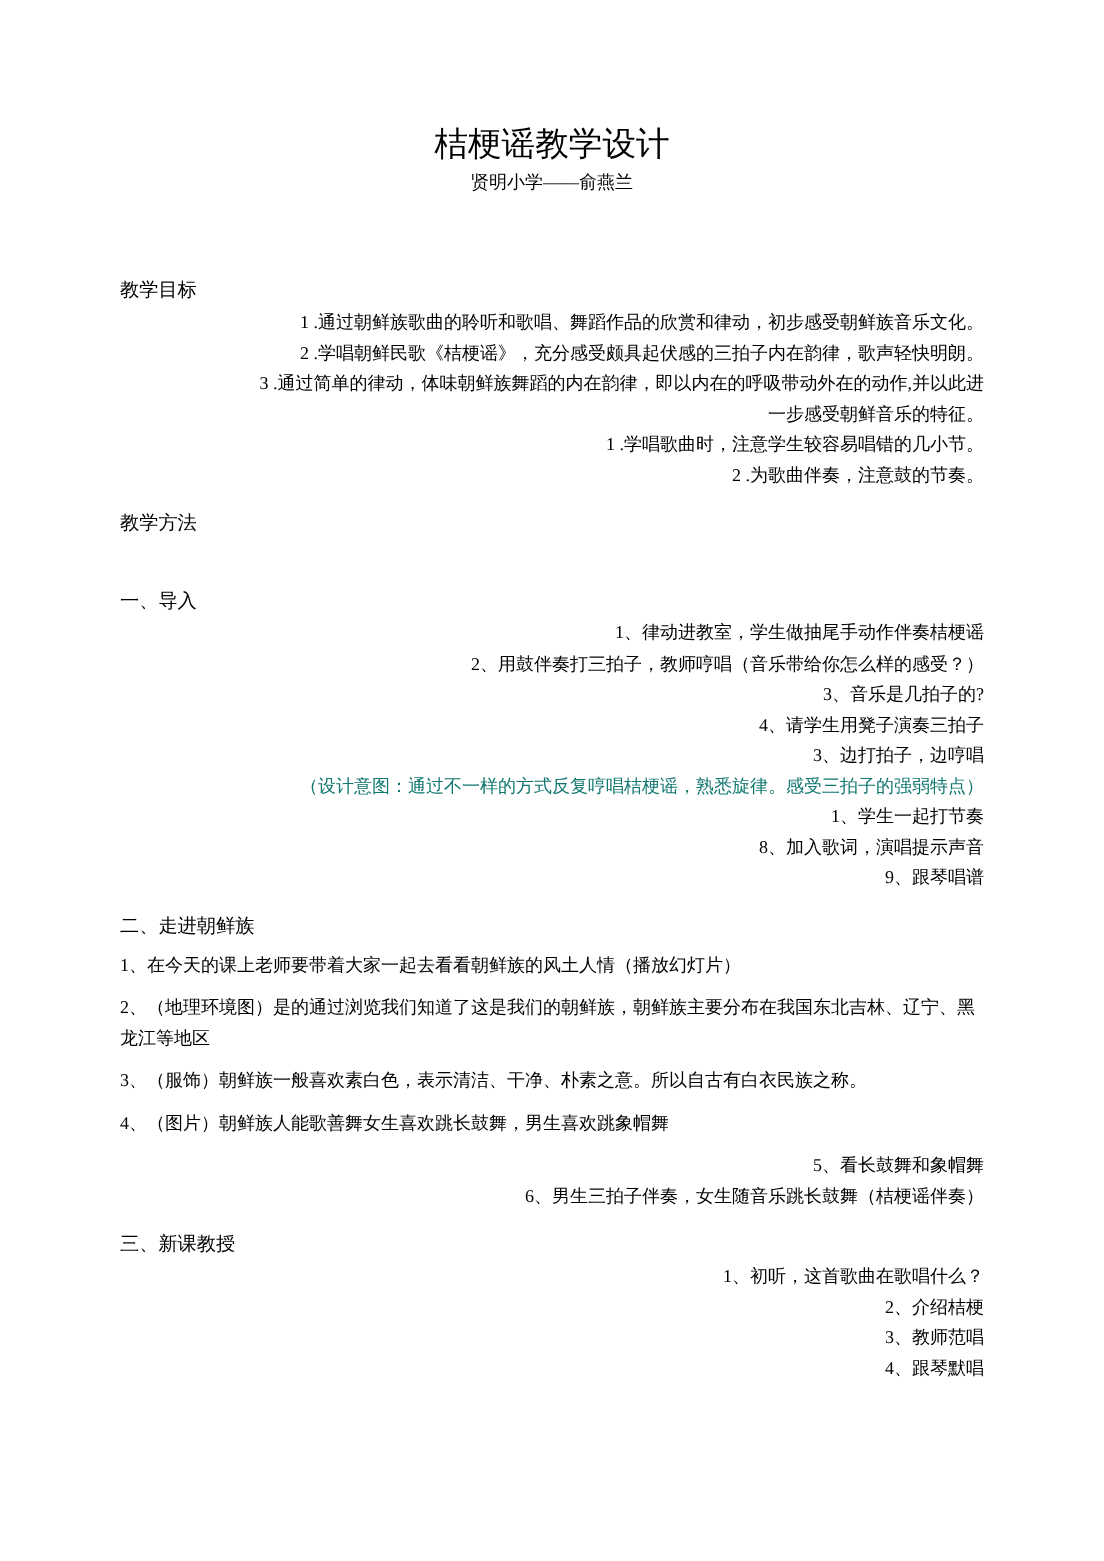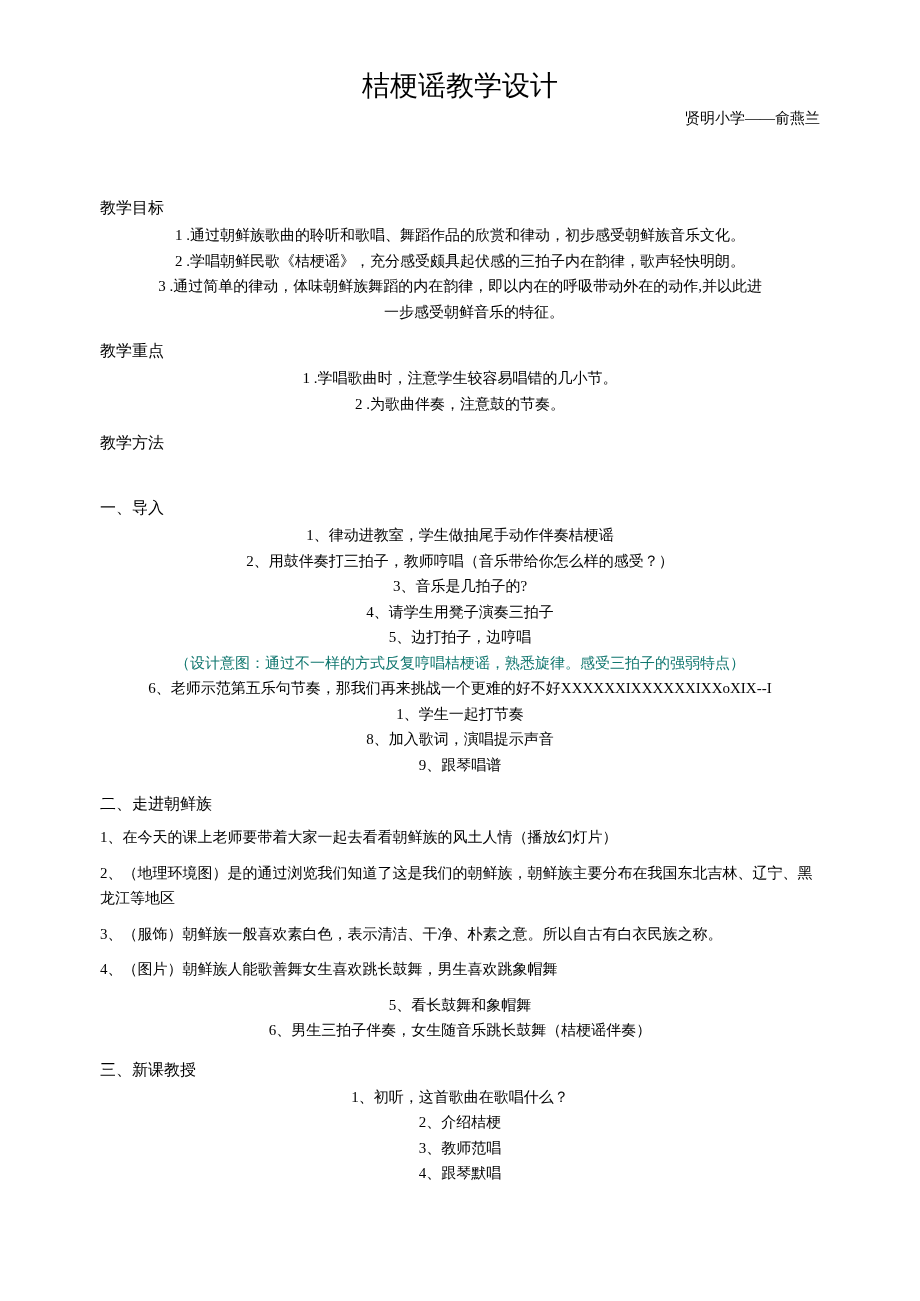--- a/index.html
+++ b/index.html
@@ -4,42 +4,42 @@
 <style>
   body {
     margin: 0;
     padding: 0;
     background: #ffffff;
     font-family: "SimSun", "宋体", serif;
     color: #000000;
     width: 920px;
   }
   .page {
-    padding: 67px 100px 60px 100px;
+    padding: 101px 100px 60px 100px;
   }
   .title {
     text-align: center;
     font-size: 28px;
     font-weight: normal;
     margin-bottom: 4px;
   }
   .subtitle {
-    text-align: right;
+    text-align: center;
     font-size: 15px;
     margin-bottom: 70px;
   }
   .section-head {
     font-size: 16px;
     margin-top: 16px;
     margin-bottom: 4px;
   }
   .line {
     font-size: 15px;
     line-height: 1.7;
-    text-align: center;
+    text-align: right;
   }
   .indent {
     padding-left: 28px;
   }
   .red {
     color: #0f766e;
   }
   .spacer {
     height: 24px;
   }
@@ -57,36 +57,34 @@
 
   <div class="title">桔梗谣教学设计</div>
   <div class="subtitle">贤明小学——俞燕兰</div>
 
   <div class="section-head">教学目标</div>
   <div class="line">1 .通过朝鲜族歌曲的聆听和歌唱、舞蹈作品的欣赏和律动，初步感受朝鲜族音乐文化。</div>
   <div class="line">2 .学唱朝鲜民歌《桔梗谣》，充分感受颇具起伏感的三拍子内在韵律，歌声轻快明朗。</div>
   <div class="line">3 .通过简单的律动，体味朝鲜族舞蹈的内在韵律，即以内在的呼吸带动外在的动作,并以此进</div>
   <div class="line indent">一步感受朝鲜音乐的特征。</div>
 
-  <div class="section-head">教学重点</div>
   <div class="line">1 .学唱歌曲时，注意学生较容易唱错的几小节。</div>
   <div class="line">2 .为歌曲伴奏，注意鼓的节奏。</div>
 
   <div class="section-head">教学方法</div>
 
   <div class="spacer"></div>
 
   <div class="section-head">一、导入</div>
   <div class="line">1、律动进教室，学生做抽尾手动作伴奏桔梗谣</div>
   <div class="line">2、用鼓伴奏打三拍子，教师哼唱（音乐带给你怎么样的感受？）</div>
   <div class="line">3、音乐是几拍子的?</div>
   <div class="line">4、请学生用凳子演奏三拍子</div>
-  <div class="line">5、边打拍子，边哼唱</div>
+  <div class="line">3、边打拍子，边哼唱</div>
   <div class="line red">（设计意图：通过不一样的方式反复哼唱桔梗谣，熟悉旋律。感受三拍子的强弱特点）</div>
-  <div class="line">6、老师示范第五乐句节奏，那我们再来挑战一个更难的好不好XXXXXXIXXXXXXIXXoXIX--I</div>
   <div class="line">1、学生一起打节奏</div>
   <div class="line">8、加入歌词，演唱提示声音</div>
   <div class="line">9、跟琴唱谱</div>
 
   <div class="section-head">二、走进朝鲜族</div>
   <div class="para">1、在今天的课上老师要带着大家一起去看看朝鲜族的风土人情（播放幻灯片）</div>
   <div class="para">2、（地理环境图）是的通过浏览我们知道了这是我们的朝鲜族，朝鲜族主要分布在我国东北吉林、辽宁、黑龙江等地区</div>
   <div class="para">3、（服饰）朝鲜族一般喜欢素白色，表示清洁、干净、朴素之意。所以自古有白衣民族之称。</div>
   <div class="para">4、（图片）朝鲜族人能歌善舞女生喜欢跳长鼓舞，男生喜欢跳象帽舞</div>
   <div class="line">5、看长鼓舞和象帽舞</div>

